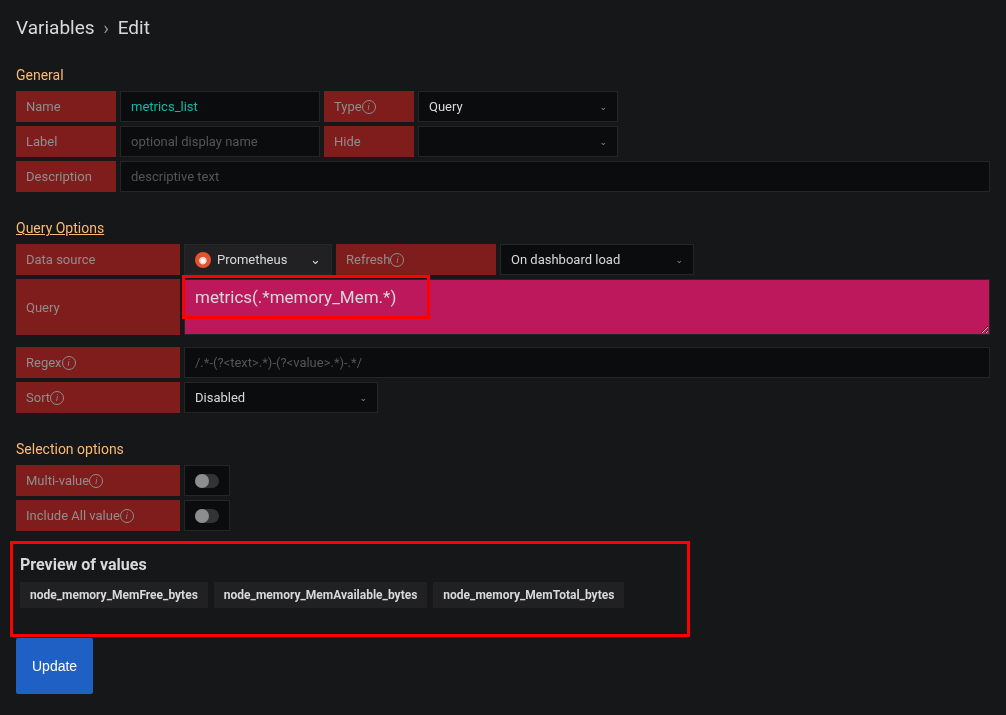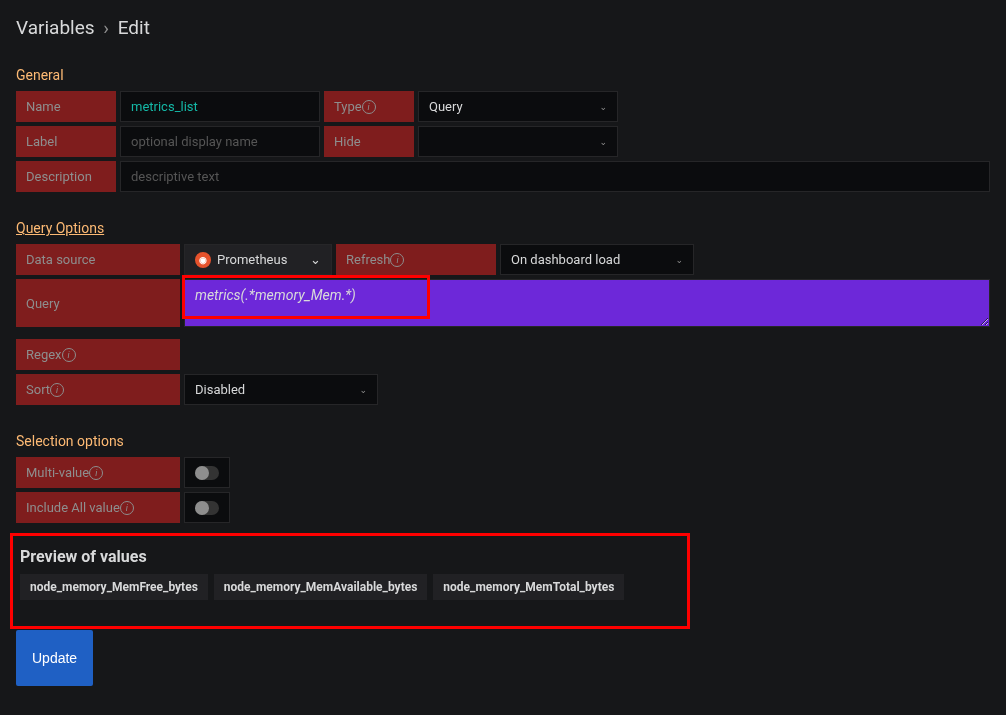--- a/index.html
+++ b/index.html
@@ -107,31 +107,30 @@
       cursor: pointer;
       font-size: 13px;
       color: #d8d9da;
       justify-content: space-between;
     }
     .ds-select .left {
       display: flex;
       align-items: center;
     }
     .textarea-like {
-      background: #6d28d9;
+      background: #be185d;
       border: 1px solid #262628;
       color: #d8d9da;
       padding: 7px 10px;
-      font-size: 14px;
+      font-size: 17px;
       flex: 1;
       min-height: 36px;
       resize: both;
       font-family: inherit;
       position: relative;
-      font-style: italic;
     }
     .textarea-wrapper {
       position: relative;
       flex: 1;
       display: flex;
     }
     .toggle {
       background: #0b0c0e;
       border: 1px solid #262628;
       padding: 6px 10px;
@@ -278,20 +277,21 @@
   </div>
 </div>
 
 <div style="height:8px;"></div>
 
 <div class="form-row">
   <div class="label-cell w164">
     <span>Regex</span>
     <span class="info-icon">i</span>
   </div>
+  <input class="input-text flex1" placeholder="/.*-(?&lt;text&gt;.*)-(?&lt;value&gt;.*)-.*/" style="">
 </div>
 
 <div class="form-row">
   <div class="label-cell w164">
     <span>Sort</span>
     <span class="info-icon">i</span>
   </div>
   <div class="select-box w194">
     <span>Disabled</span>
     <span class="caret">⌄</span>

